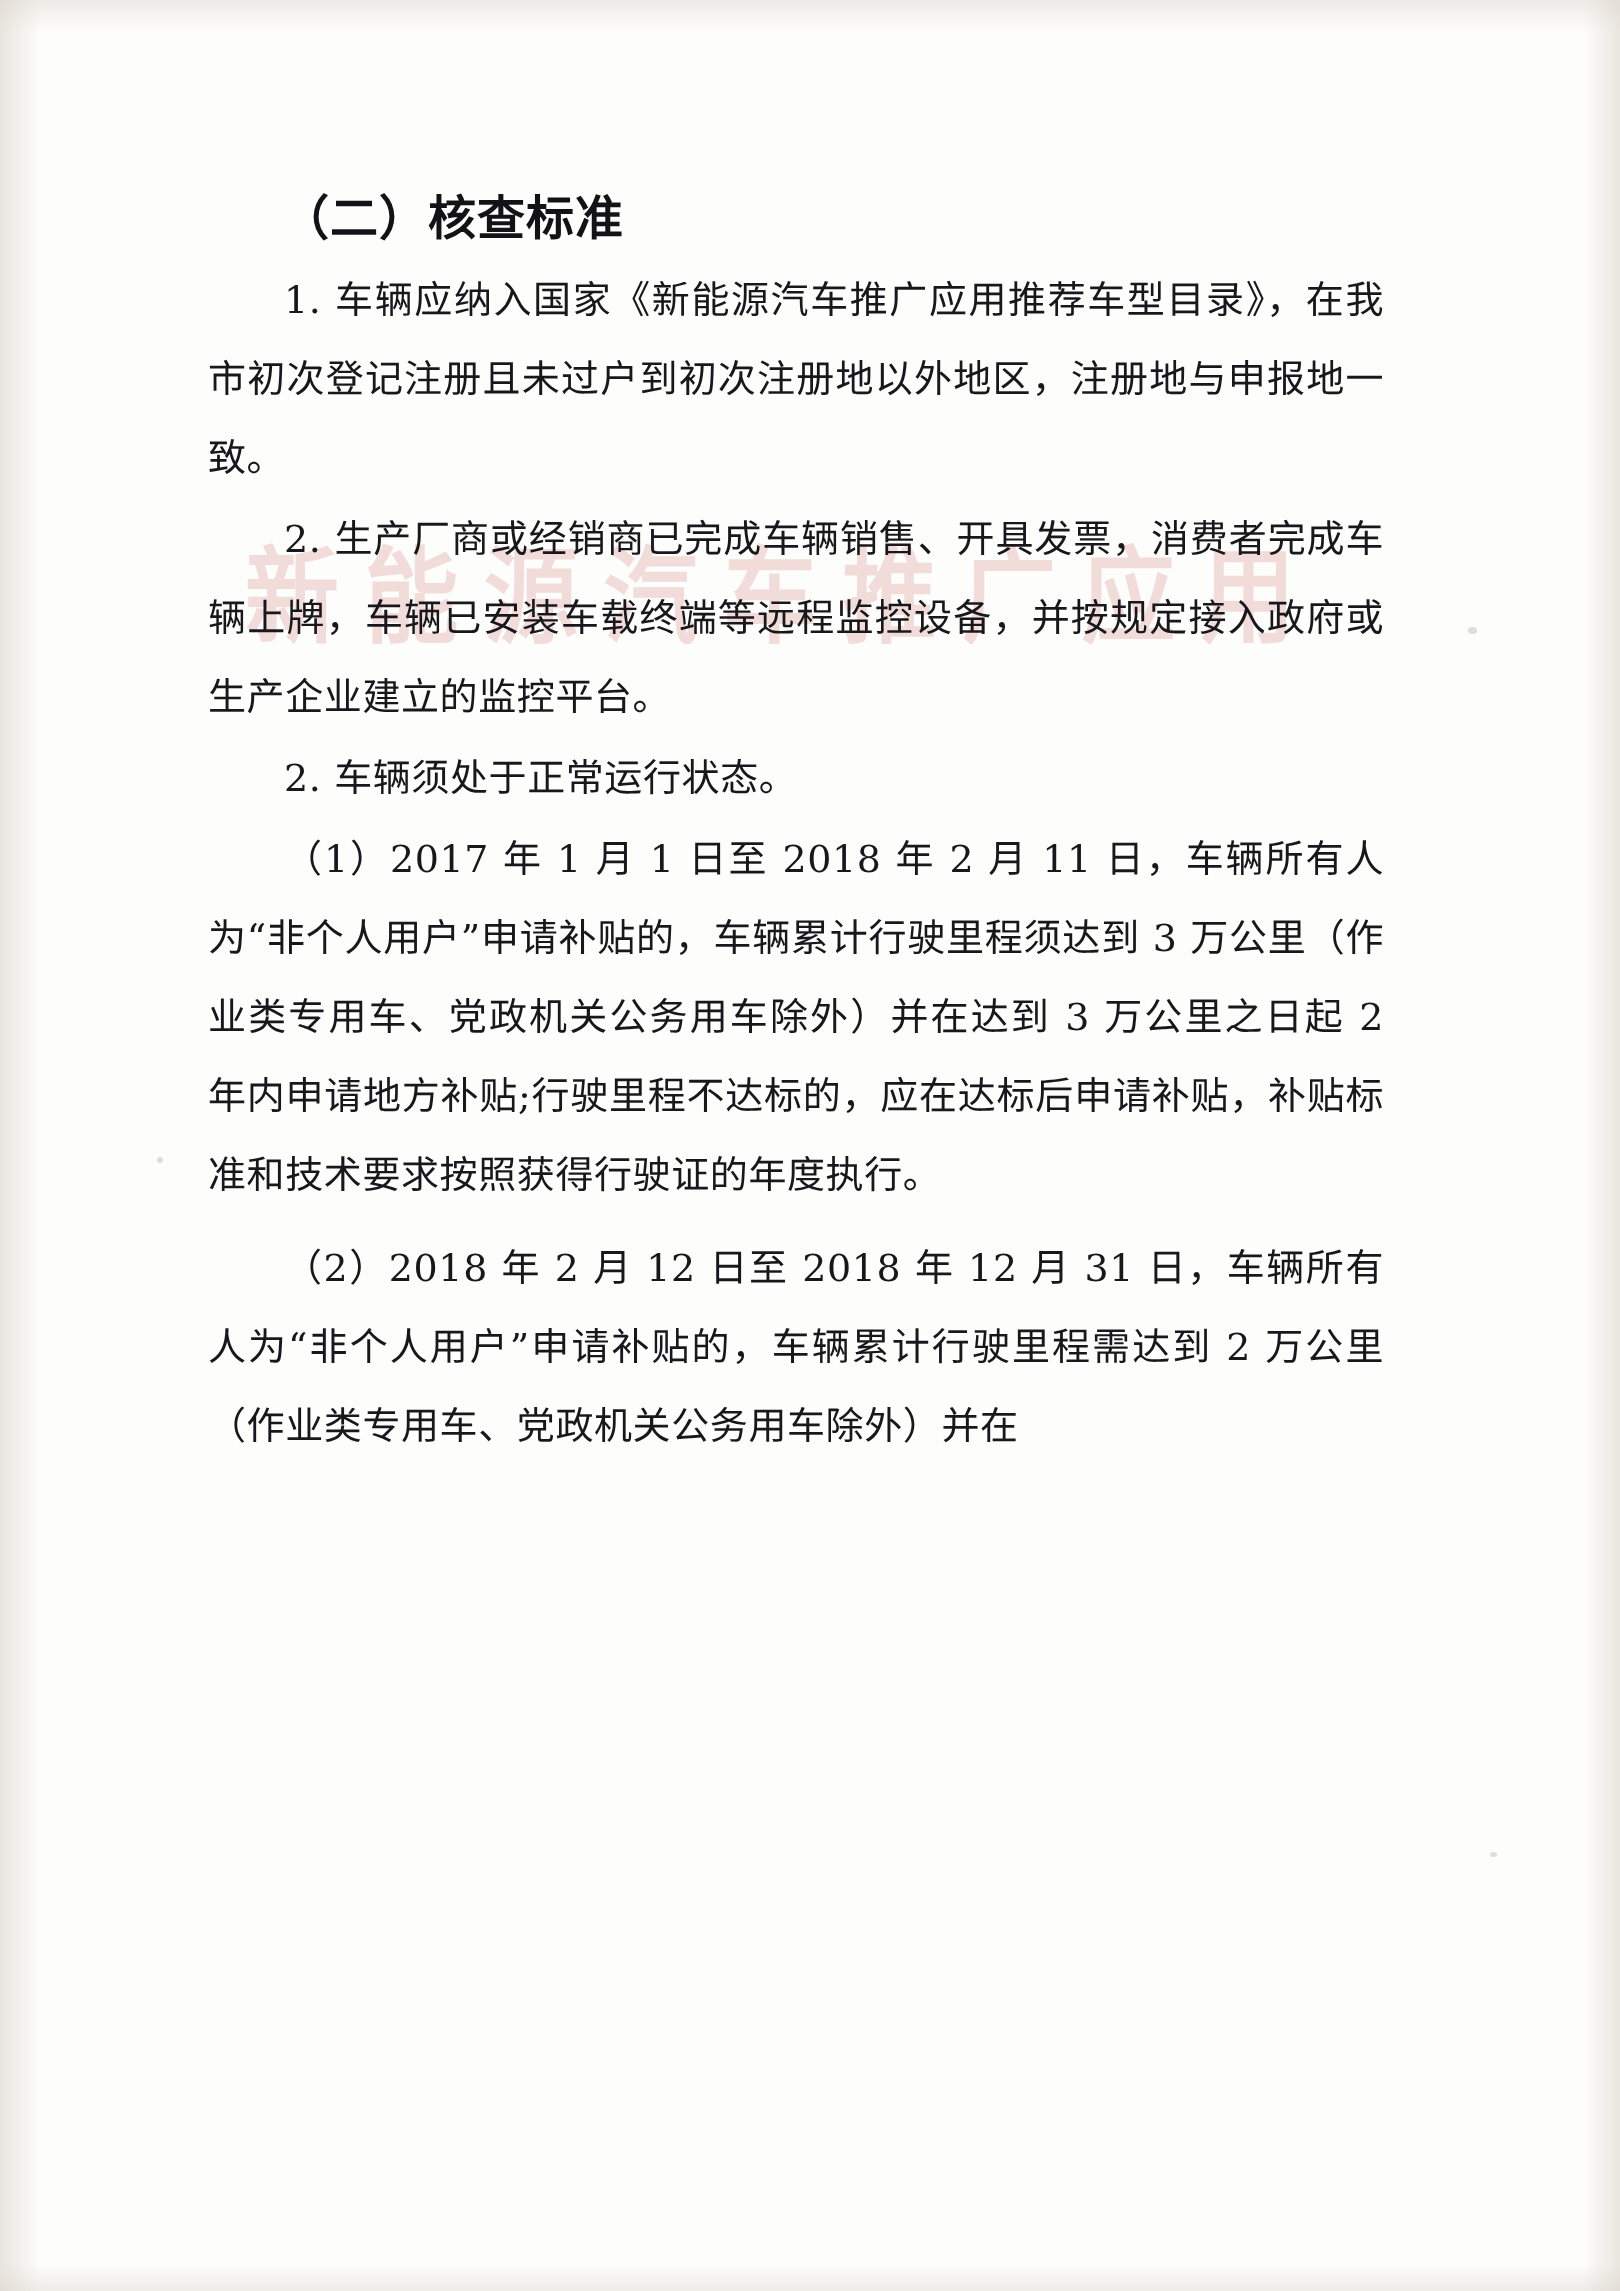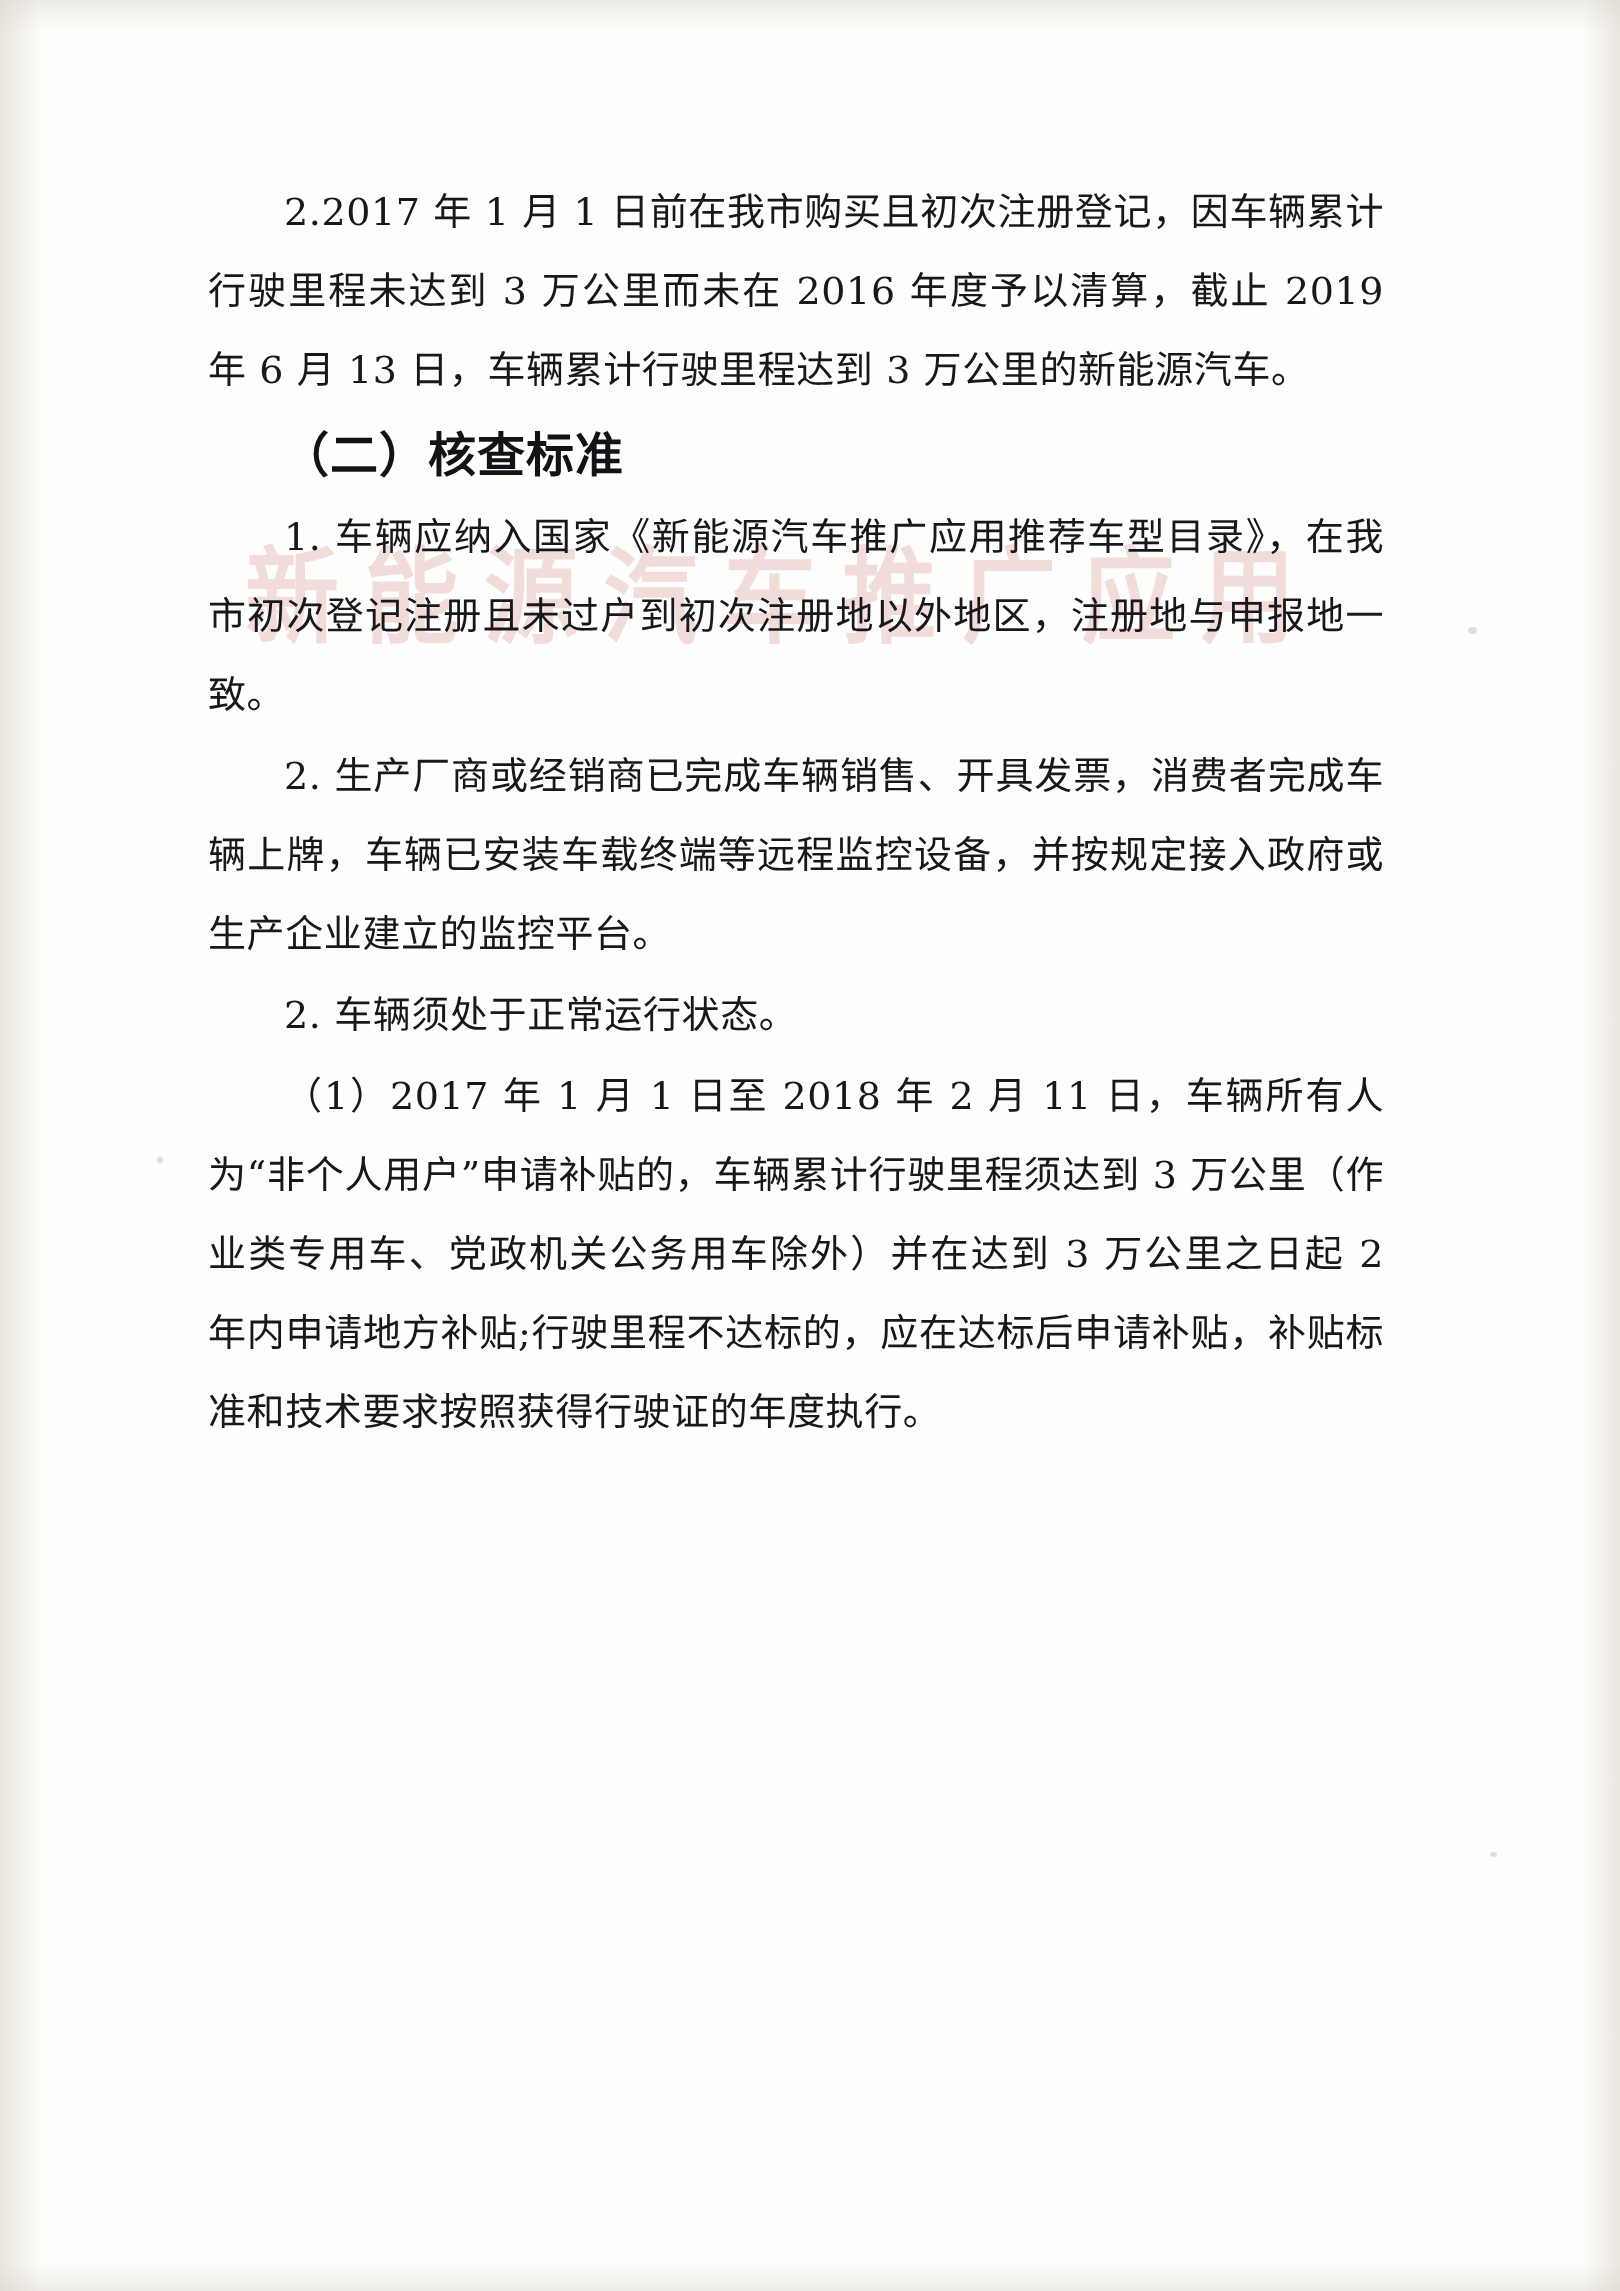--- a/index.html
+++ b/index.html
@@ -90,33 +90,33 @@
 </style>
 </head>
 <body>
 
 <div class="page">
 
   <div class="watermark">新能源汽车推广应用</div>
 
   <div class="content">
 
-    <p class="para indent">2.2017 年 1 月 1 日前在我市购买且初次注册登记，因车辆累计行驶里程未达到 3 万公里而未在 2016 年度予以清算，截止 2019 年 6 月 13 日，车辆累计行驶里程达到 3 万公里的新能源汽车。</p>
 
     <p class="heading">（二）核查标准</p>
 
 
     <p class="para indent gap-top-sm">1. 车辆应纳入国家《新能源汽车推广应用推荐车型目录》，在我市初次登记注册且未过户到初次注册地以外地区，注册地与申报地一致。</p>
 
     <p class="para indent gap-top-sm">2. 生产厂商或经销商已完成车辆销售、开具发票，消费者完成车辆上牌，车辆已安装车载终端等远程监控设备，并按规定接入政府或生产企业建立的监控平台。</p>
 
     <p class="para indent gap-top-sm">2. 车辆须处于正常运行状态。</p>
 
     <p class="para indent gap-top-sm">（1）2017 年 1 月 1 日至 2018 年 2 月 11 日，车辆所有人为“非个人用户”申请补贴的，车辆累计行驶里程须达到 3 万公里（作业类专用车、党政机关公务用车除外）并在达到 3 万公里之日起 2 年内申请地方补贴;行驶里程不达标的，应在达标后申请补贴，补贴标准和技术要求按照获得行驶证的年度执行。</p>
 
+    <p class="para indent gap-top-md">（2）2018 年 2 月 12 日至 2018 年 12 月 31 日，车辆所有人为“非个人用户”申请补贴的，车辆累计行驶里程需达到 2 万公里（作业类专用车、党政机关公务用车除外）并在</p>
 
   </div>
 
   <div class="speck" style="left:1468px; top:627px; width:8.8px; height:6.9px;"></div>
   <div class="speck" style="left:157px; top:1157px; width:5.9px; height:5.9px;"></div>
   <div class="speck" style="left:1490px; top:1852px; width:6.9px; height:4.9px;"></div>
 </div>
 
 
 </body></html>

